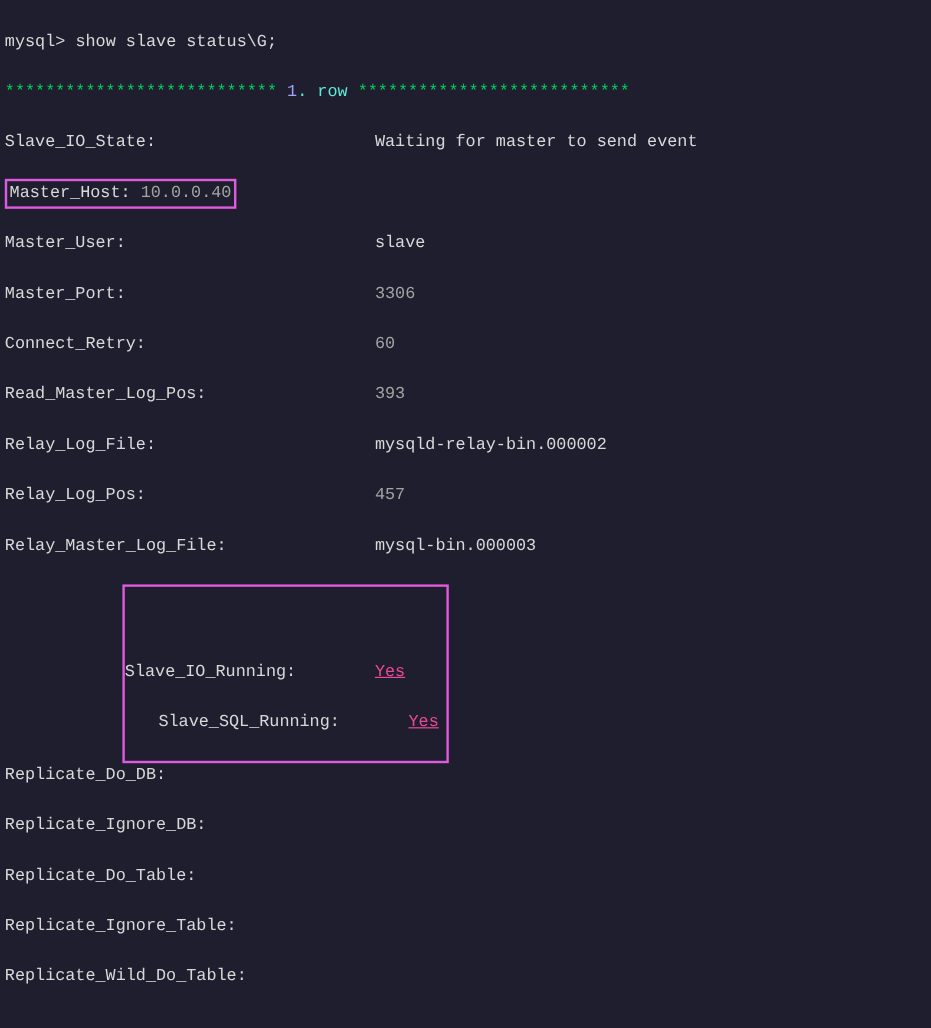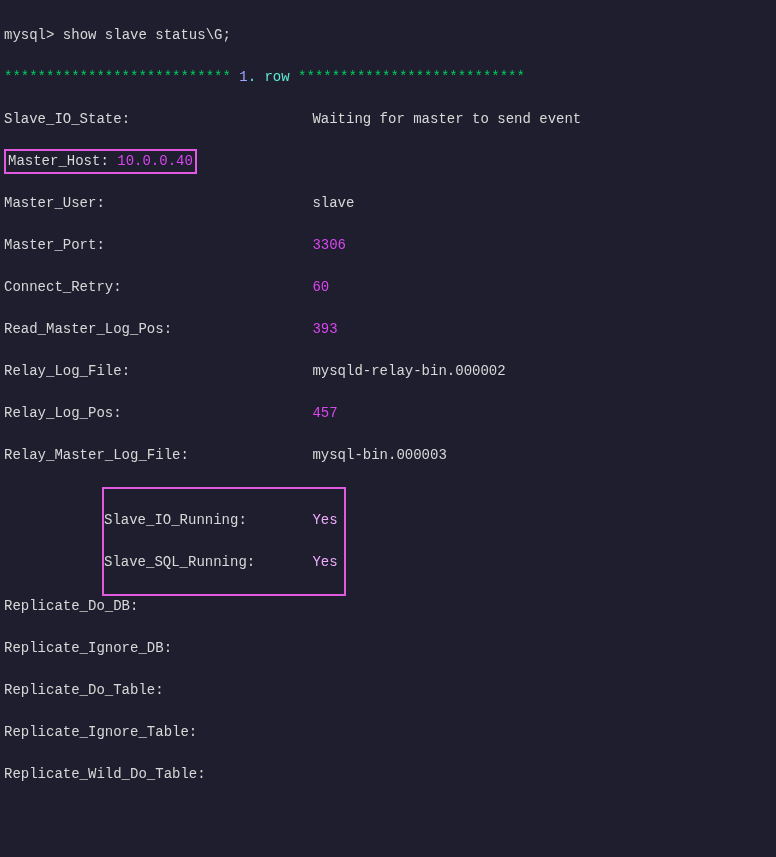--- a/index.html
+++ b/index.html
@@ -17,22 +17,22 @@
     position: relative;
   }
   .prompt { color: #d8d8d8; text-align: right; }
   .cmd { color: #d8d8d8; }
   .stars { color: #00cf5d; }
   .rownum { color: #a3a3ff; }
   .rowlbl { color: #5eead4; }
   .key { color: #d8d8d8; }
   .colon { color: #d8d8d8; }
   .val { color: #d8d8d8; }
-  .val-num { color: #d946ef; }
-  .val-yes { color: #f0abfc; }
+  .val-num { color: #a3a3a3; }
+  .val-yes { color: #ec4899; text-decoration: underline; }
   .box-hl {
     display: inline-block;
     border: 2px solid #e05ae0;
     padding: 0 2px;
     margin: -2px 0;
   }
   .row-line { display: block; }
   .kv { display: block; }
   .kv .keywrap { display: inline-block; width: 300px; text-align: left; }
 </style>
@@ -45,22 +45,22 @@
 <span class="kv"><span class="keywrap"><span class="key">Slave_IO_State</span><span class="colon">:</span></span> <span class="val">Waiting for master to send event</span></span>
 <span class="kv"><span class="keywrap"><span class="box-hl"><span class="key">Master_Host</span><span class="colon">:</span> <span class="val-num">10.0.0.40</span></span></span></span>
 <span class="kv"><span class="keywrap"><span class="key">Master_User</span><span class="colon">:</span></span> <span class="val">slave</span></span>
 <span class="kv"><span class="keywrap"><span class="key">Master_Port</span><span class="colon">:</span></span> <span class="val-num">3306</span></span>
 <span class="kv"><span class="keywrap"><span class="key">Connect_Retry</span><span class="colon">:</span></span> <span class="val-num">60</span></span>
 <span class="kv"><span class="keywrap"><span class="key">Read_Master_Log_Pos</span><span class="colon">:</span></span> <span class="val-num">393</span></span>
 <span class="kv"><span class="keywrap"><span class="key">Relay_Log_File</span><span class="colon">:</span></span> <span class="val">mysqld-relay-bin.000002</span></span>
 <span class="kv"><span class="keywrap"><span class="key">Relay_Log_Pos</span><span class="colon">:</span></span> <span class="val-num">457</span></span>
 <span class="kv"><span class="keywrap"><span class="key">Relay_Master_Log_File</span><span class="colon">:</span></span> <span class="val">mysql-bin.000003</span></span>
 <div style="display:inline-block;border:2px solid #e05ae0;padding:0 6px 0 0;margin-left:98px;">
-<span class="kv" style="display:block;"><span class="keywrap" style="width:200px;"><span class="key">Slave_IO_Running</span><span class="colon">:</span></span> <span class="val-yes">Yes</span></span>
-<span class="kv" style="display:block;"><span class="keywrap" style="width:200px;"><span class="key">Slave_SQL_Running</span><span class="colon">:</span></span> <span class="val-yes">Yes</span></span>
+<span class="kv" style="display:block;"><span class="keywrap" style="width:200px;margin-top:40px;"><span class="key">Slave_IO_Running</span><span class="colon">:</span></span> <span class="val-yes">Yes</span></span>
+<span class="kv" style="display:block;"><span class="keywrap" style="width:200px;margin-left:28px;"><span class="key">Slave_SQL_Running</span><span class="colon">:</span></span> <span class="val-yes">Yes</span></span>
 </div>
 <span class="kv"><span class="keywrap"><span class="key">Replicate_Do_DB</span><span class="colon">:</span></span> <span class="val"></span></span>
 <span class="kv"><span class="keywrap"><span class="key">Replicate_Ignore_DB</span><span class="colon">:</span></span> <span class="val"></span></span>
 <span class="kv"><span class="keywrap"><span class="key">Replicate_Do_Table</span><span class="colon">:</span></span> <span class="val"></span></span>
 <span class="kv"><span class="keywrap"><span class="key">Replicate_Ignore_Table</span><span class="colon">:</span></span> <span class="val"></span></span>
 <span class="kv"><span class="keywrap"><span class="key">Replicate_Wild_Do_Table</span><span class="colon">:</span></span> <span class="val"></span></span>
 
 </div>
 
 </body></html>

